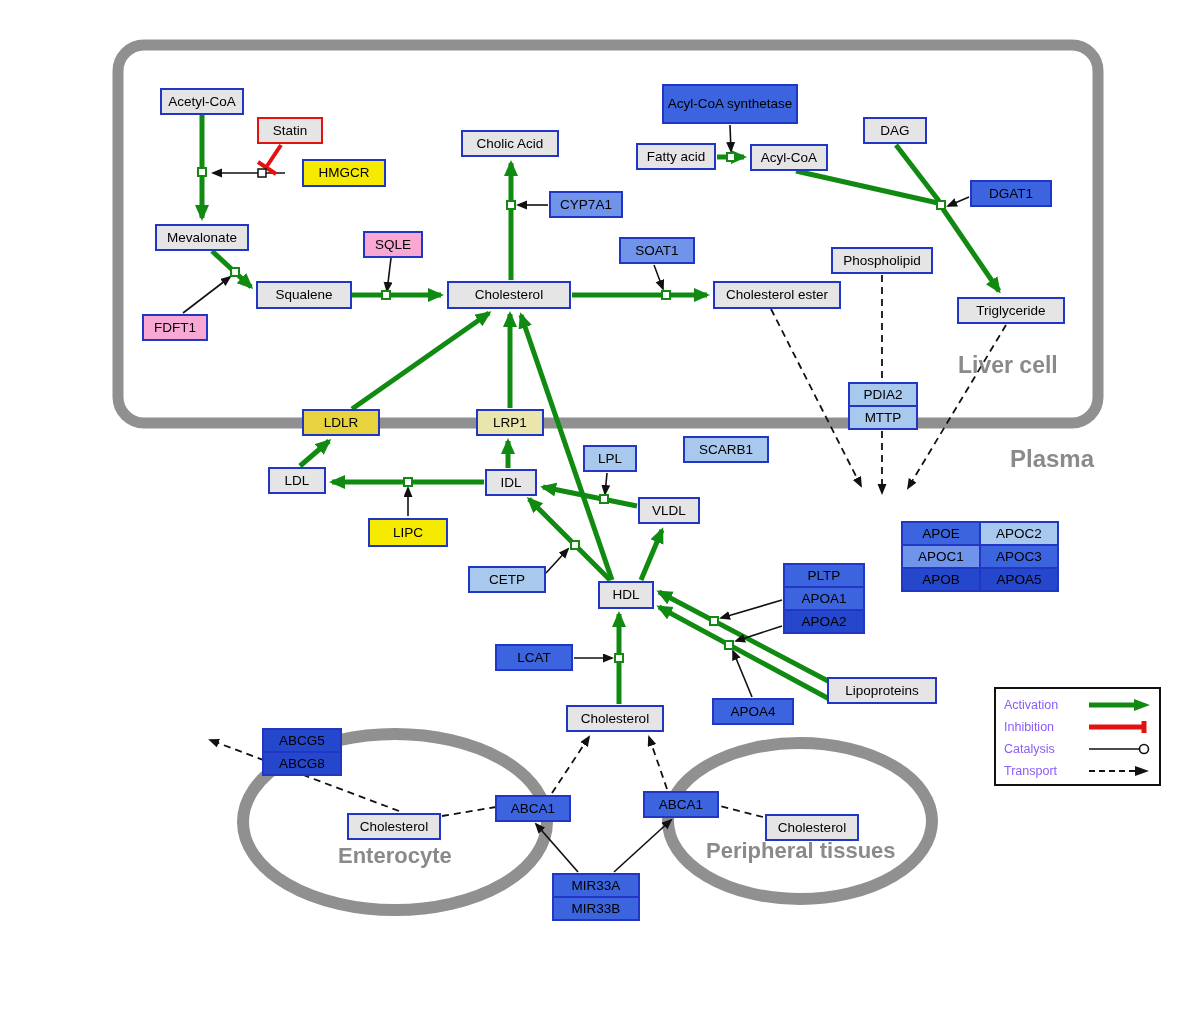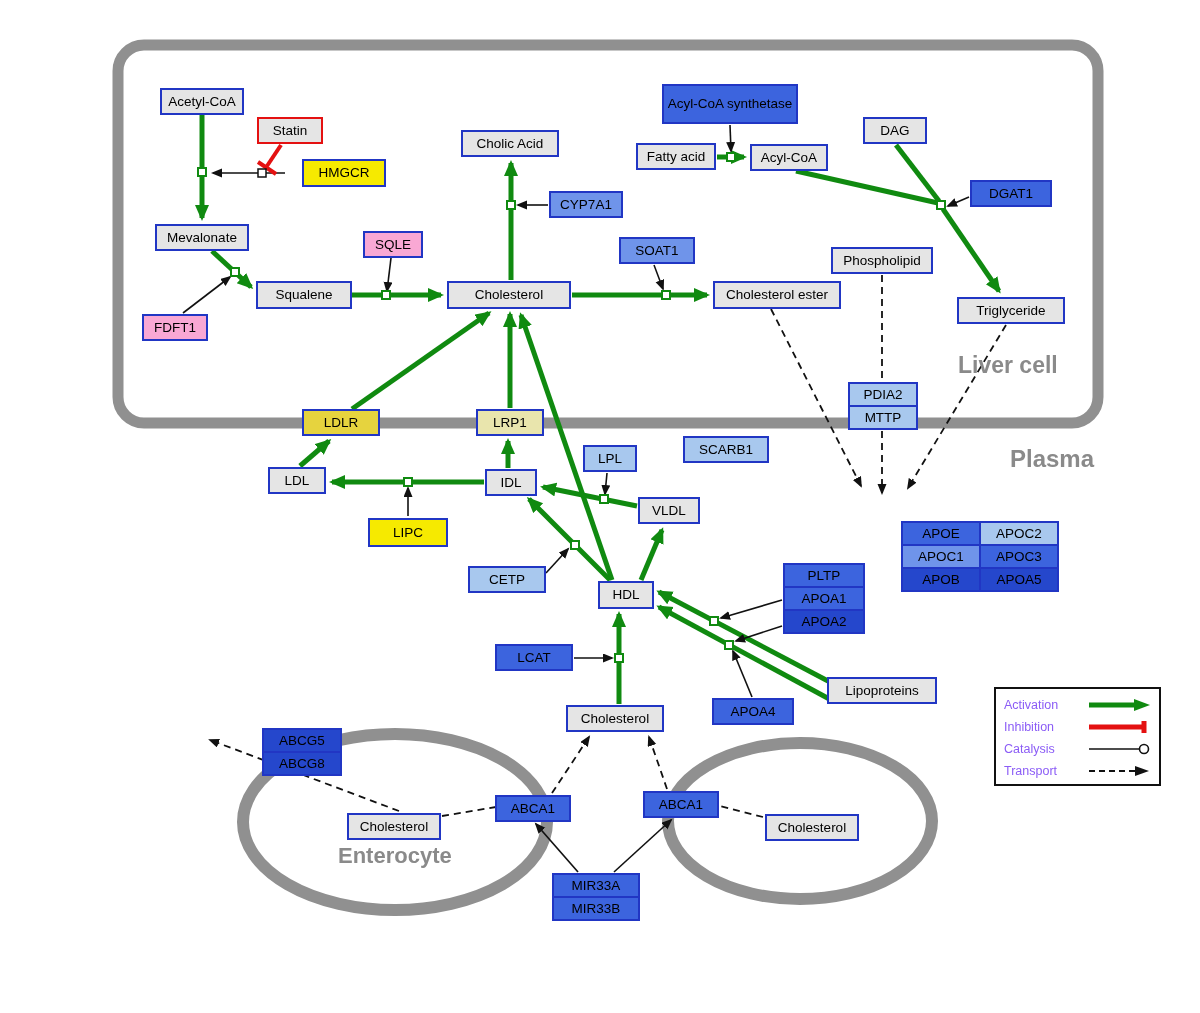--- a/index.html
+++ b/index.html
@@ -118,20 +118,21 @@
     <rect x="615" y="654" width="8" height="8"></rect>
     <rect x="710" y="617" width="8" height="8"></rect>
     <rect x="725" y="641" width="8" height="8"></rect>
     <rect x="258" y="169" width="8" height="8" stroke="#111" stroke-width="1.5"></rect>
   </g>
 </svg>
 
 <div class="rlabel" style="left:958px;top:352px">Liver cell</div>
 <div class="rlabel" style="left:1010px;top:445px;font-size:24px">Plasma</div>
 <div class="rlabel" style="left:338px;top:843px;font-size:22px">Enterocyte</div>
+<div class="rlabel" style="left:706px;top:838px;font-size:22px">Peripheral tissues</div>
 
 <div class="box" style="left:160px;top:88px;width:84px;height:27px">Acetyl-CoA</div>
 <div class="box red" style="left:257px;top:117px;width:66px;height:27px">Statin</div>
 <div class="box y1" style="left:302px;top:159px;width:84px;height:28px">HMGCR</div>
 <div class="box" style="left:155px;top:224px;width:94px;height:27px">Mevalonate</div>
 <div class="box y3" style="left:142px;top:314px;width:66px;height:27px">FDFT1</div>
 <div class="box" style="left:256px;top:281px;width:96px;height:28px">Squalene</div>
 <div class="box y3" style="left:363px;top:231px;width:60px;height:27px">SQLE</div>
 <div class="box" style="left:447px;top:281px;width:124px;height:28px;border-width:2.5px">Cholesterol</div>
 <div class="box" style="left:461px;top:130px;width:98px;height:27px">Cholic Acid</div>

